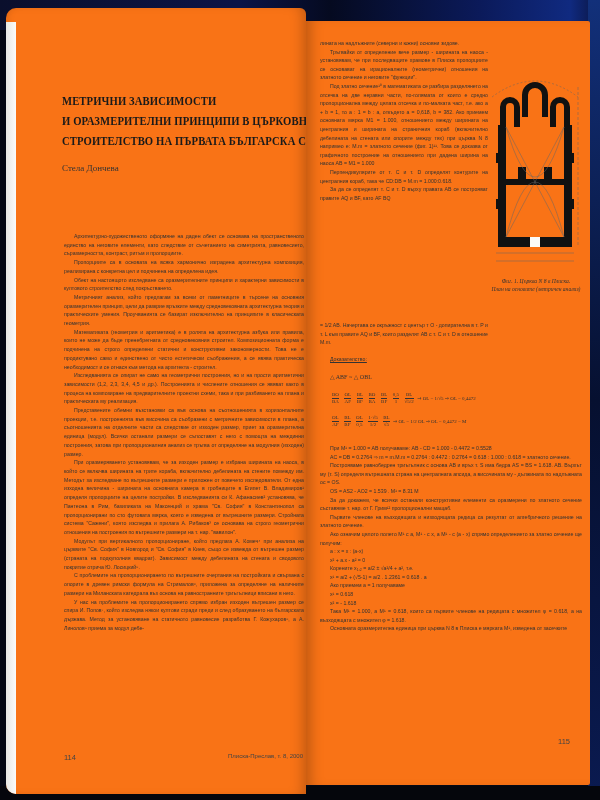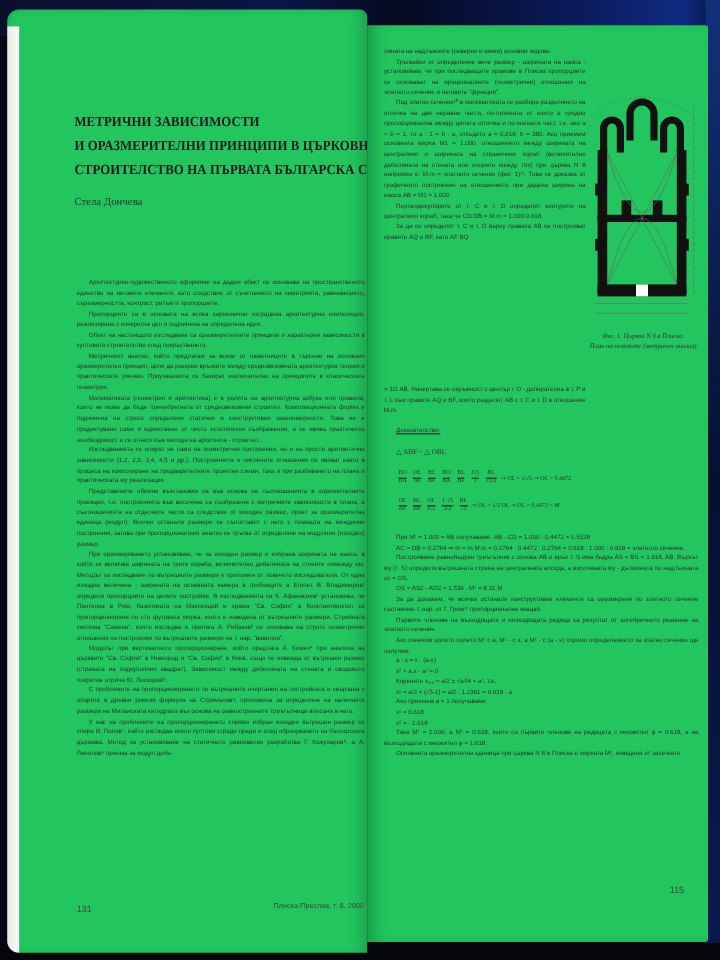--- a/index.html
+++ b/index.html
@@ -1,20 +1,20 @@
 <!DOCTYPE html>
 <html><head>
 <meta charset="utf-8">
 <style>
   html,body{margin:0;padding:0;}
   body{width:600px;height:800px;background:#050814;position:relative;overflow:hidden;font-family:"Liberation Sans",sans-serif;}
   .cover-top{position:absolute;left:0;top:0;width:600px;height:30px;background:linear-gradient(90deg,#0a0f2c 0%,#0b1447 40%,#050a20 55%,#0b1a5a 80%,#102a80 95%,#0a1440 100%);}
   .cover-right{position:absolute;right:0;top:0;width:12px;height:800px;background:linear-gradient(180deg,#12307a,#061030 50%,#0a1a50);}
   .cover-bottom{position:absolute;left:0;bottom:0;width:600px;height:14px;background:#05060c;}
-  .page{position:absolute;background:#22c55e;overflow:hidden;}
+  .page{position:absolute;background:#f97316;overflow:hidden;}
   .page-left{left:6px;top:8px;width:300px;height:786px;border-radius:10px 6px 0 10px;box-shadow:inset -10px 0 14px -8px rgba(0,0,0,0.25), inset 6px 0 8px -6px rgba(0,0,0,0.15);}
   .page-left .edge{position:absolute;left:0;top:14px;width:10px;bottom:0;background:linear-gradient(90deg,#e8e8e4,#fbfbf9);}
   .page-right{left:306px;top:21px;width:284px;height:764px;border-radius:0 2px 2px 0;box-shadow:inset 12px 0 14px -8px rgba(0,0,0,0.25);}
   .title{position:absolute;left:56px;top:84px;width:240px;font-family:"Liberation Serif",serif;font-weight:bold;font-size:11.6px;line-height:20px;letter-spacing:0.1px;color:#1a1a1a;transform:scaleX(0.92);transform-origin:left;}
   .title div{white-space:nowrap;}
   .author{position:absolute;left:56px;top:155px;font-family:"Liberation Serif",serif;font-size:9px;color:#333;}
   .body-left{position:absolute;left:58px;top:224px;width:240px;font-size:5.2px;line-height:8.7px;color:#333;text-align:justify;}
   .body-left p{margin:0;text-indent:10px;}
   .folio{position:absolute;font-size:7.5px;color:#444;}
   .folio-left{left:58px;top:745px;}
@@ -54,21 +54,21 @@
     <p>Метричният анализ, който предлагам за всеки от паметниците в търсене на основния оразмерителен принцип, цели да разкрие връзките между средновековната архитектурна теория и практическите умения. Проучванията се базират изключително на принципите в класическата геометрия.</p>
     <p>Математиката (геометрия и аритметика) е в ролята на архитектурна азбука или правила, които не може да бъде пренебрегната от средновековния строител. Композиционната форма е подчинена на строго определени статични и конструктивни закономерности. Това не е продиктувано само и единствено от чисто естетически съображения, а се явява практическа необходимост и се отнася към метода на архитекта - строител.</p>
     <p>Изследванията се опират не само на геометрични построения, но и на прости аритметични зависимости (1,2, 2,3, 3,4, 4,5 и др.). Построенията и числените отношения се явяват както в процеса на композиране на предварителните проектни схеми, така и при разбиването на плана и практическата му реализация.</p>
     <p>Представените обемни възстановки са във основа на съотношенията в хоризонталните проекции, т.е. построенията във височина са съобразени с метричните зависимости в плана, а съотношенията на отделните части са следствие от изходен размер, приет за оразмерителна единица (модул). Всички останали размери се съпоставят с него с помощта на междинни построения, затова при пропорционалния анализ се тръгва от определяне на модулния (изходен) размер.</p>
     <p>При оразмеряването установявам, че за изходен размер е избрана ширината на наоса, в който се включва ширината на трите кораба, включително дебелината на стените помежду им. Методът за изследване по вътрешните размери е приложен от повечето изследователи. От една изходна величина - ширината на основната камера в гробниците в Египет В. Владимиров¹ определя пропорциите на целите постройки. В изследванията си К. Афанасиев² установява, че Пантеона в Рим, базиликата на Максенций и храма "Св. София" в Константинопол са пропорционирани по сто футовата мярка, която е изведена от вътрешните размери. Стройната система "Сажени", която изследва и прилага А. Рибаков³ се основава на строго геометрични отношения на построения по вътрешните размери на т. нар. "вавилон".</p>
     <p>Модулът при вертикалното пропорциониране, който предлага А. Комеч⁴ при анализа на църквите "Св. София" в Новгород и "Св. София" в Киев, също се извежда от вътрешен размер (страната на подкуполния квадрат). Зависимост между дебелината на стената и сводовото покритие отрича Ю. Лосицкий⁵.</p>
     <p>С проблемите на пропорционирането по вътрешните очертания на постройката и свързана с опорите в древен римски формула на Стрималов⁶, приложена за определяне на наличните размери на Миланската катедрала въз основа на равностранните триъгълници вписани в него.</p>
     <p>У нас на проблемите на пропорционирането спрямо избран изходен вътрешен размер се спира И. Попов⁷, който изследва някои култови сгради преди и след образуването на българската държава. Метод за установяване на статичното равновесие разработва Г. Кожухаров⁸, а А. Линолов⁹ приема за модул дебе-</p>
   </div>
 
-  <div class="folio folio-left">131</div>
+  <div class="folio folio-left">114</div>
   <div class="folio journal">Плиска-Преслав, т. 8, 2000</div>
 </div>
 
 <div class="page page-right">
   <div class="body-right">
     <p style="text-indent:0">лината на надлъжните (северни и южни) основни зидове.</p>
     <p>Тръгвайки от определение вече размер - ширината на наоса - установявам, че при последващите храмове в Плиска пропорциите се основават на ирационалните (геометрични) отношения на златното сечение и неговите "функции".</p>
     <p>Под златно сечение¹⁰ в математиката се разбира разделянето на отсечка на две неравни части, по-голямата от които е средно пропорционална между цялата отсечка и по-малката част, т.е. ако a + b = 1, то a : 1 = b : a, откъдето a = 0,618, b = 382. Ако приемем основната мярка M1 = 1.000, отношението между ширината на централния и ширината на страничния кораб (включително дебелината на стената или опорите между тях) при църква N 8 напримео е: M.m = златното сечение (фиг. 1)¹¹. Това се доказва от графичното построение на отношението при дадена ширина на наоса AB = M1 = 1.000</p>
     <p>Перпендикулярите от т. C и т. D определят контурите на централния кораб, така че CD:DB = M.m = 1.000:0.618.</p>
     <p>За да се определят т. C и т. D върху правата AB се построяват правите AQ и BF, като AF BQ</p>

